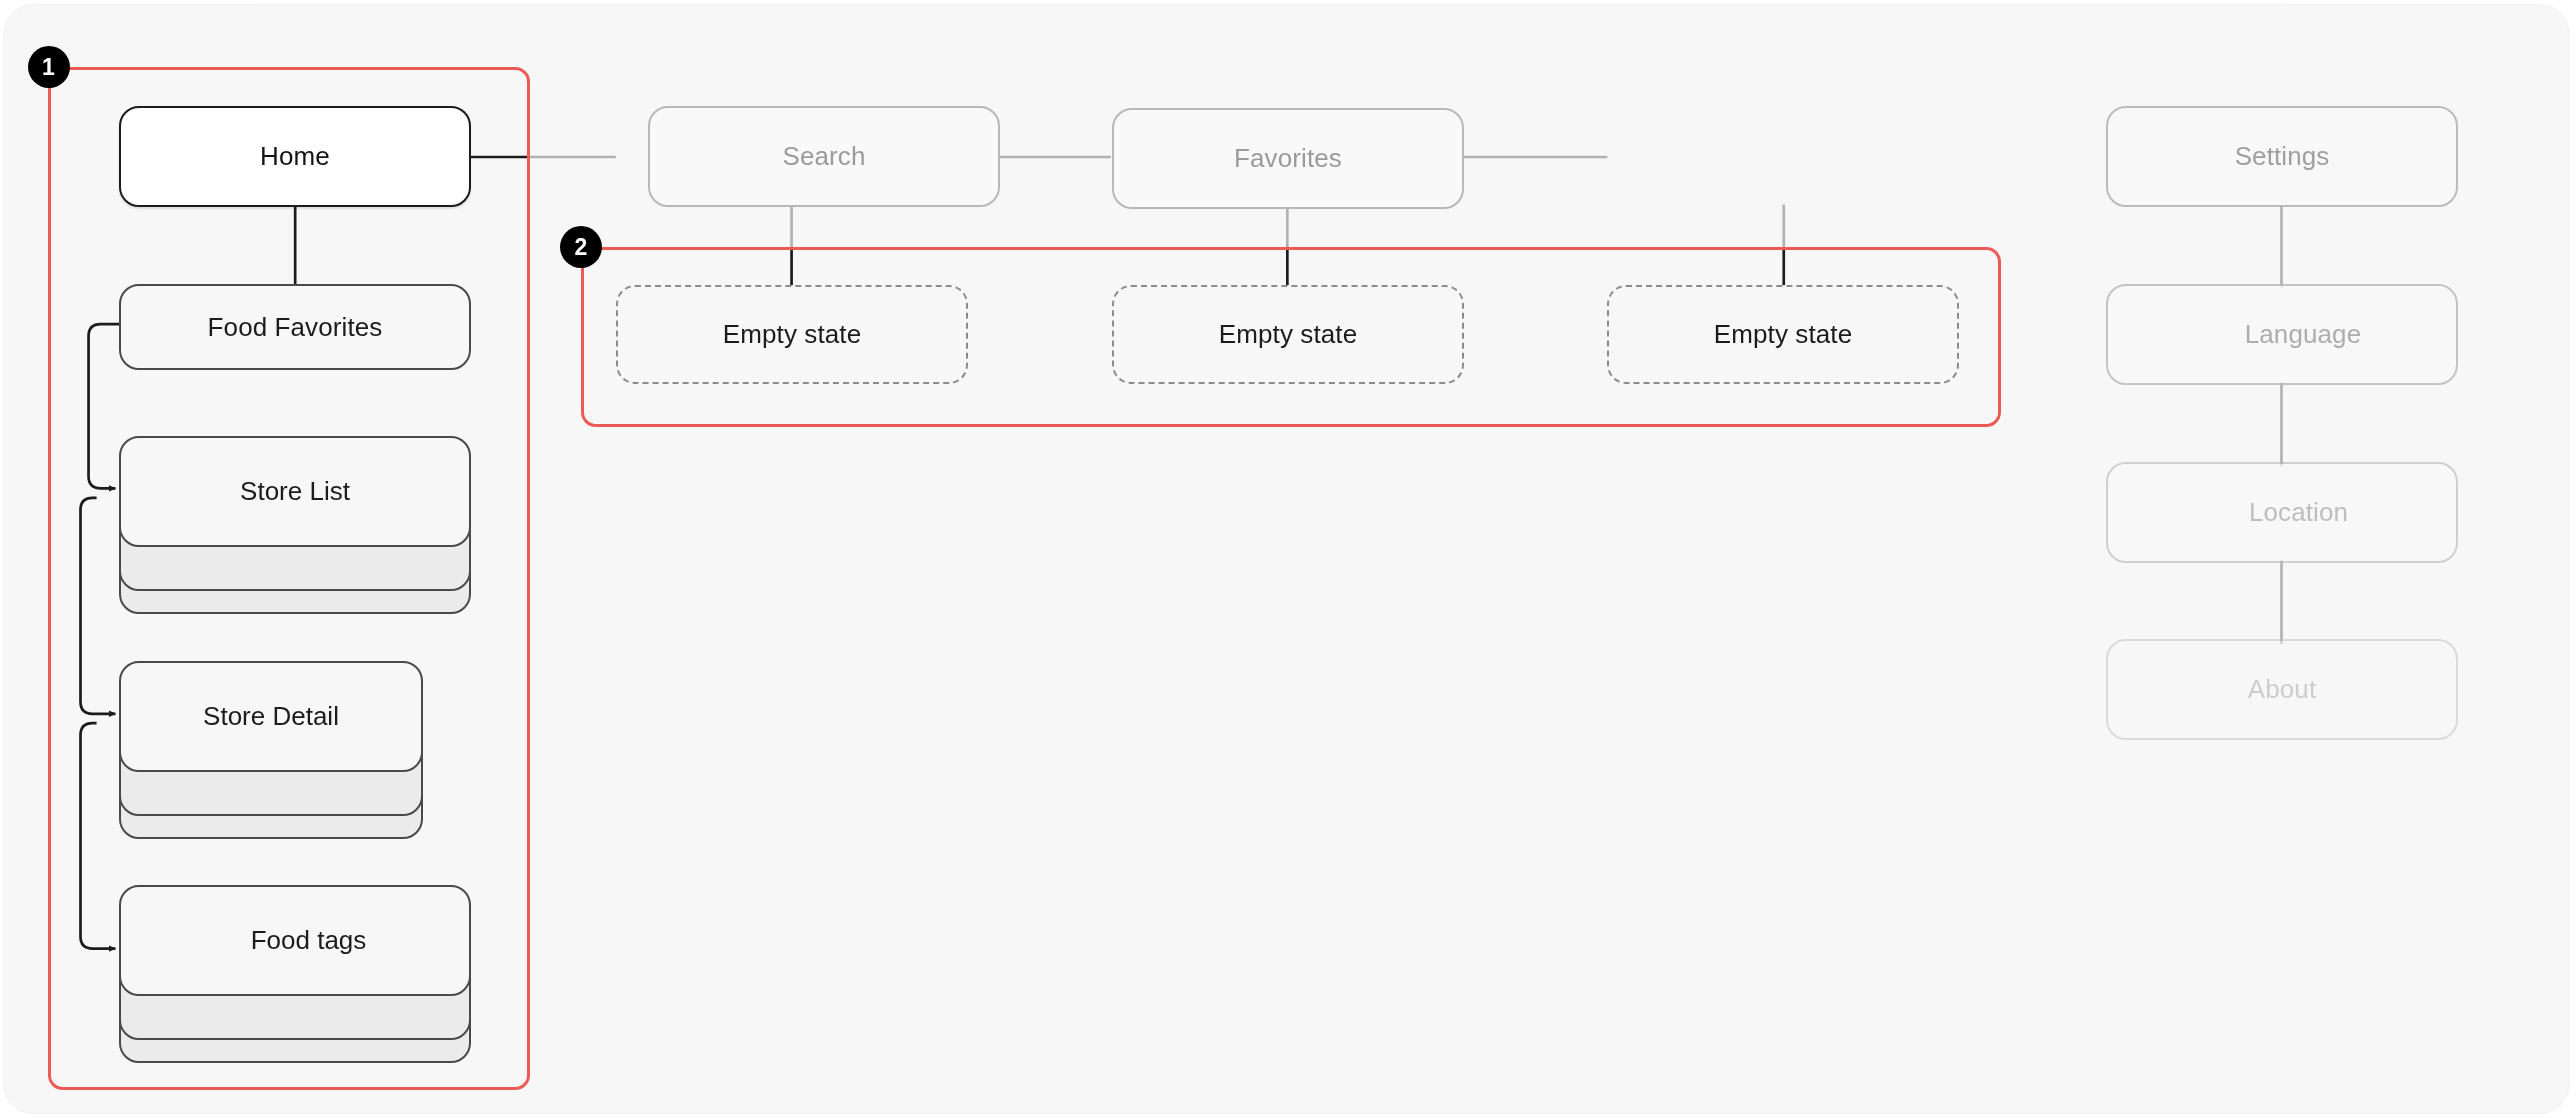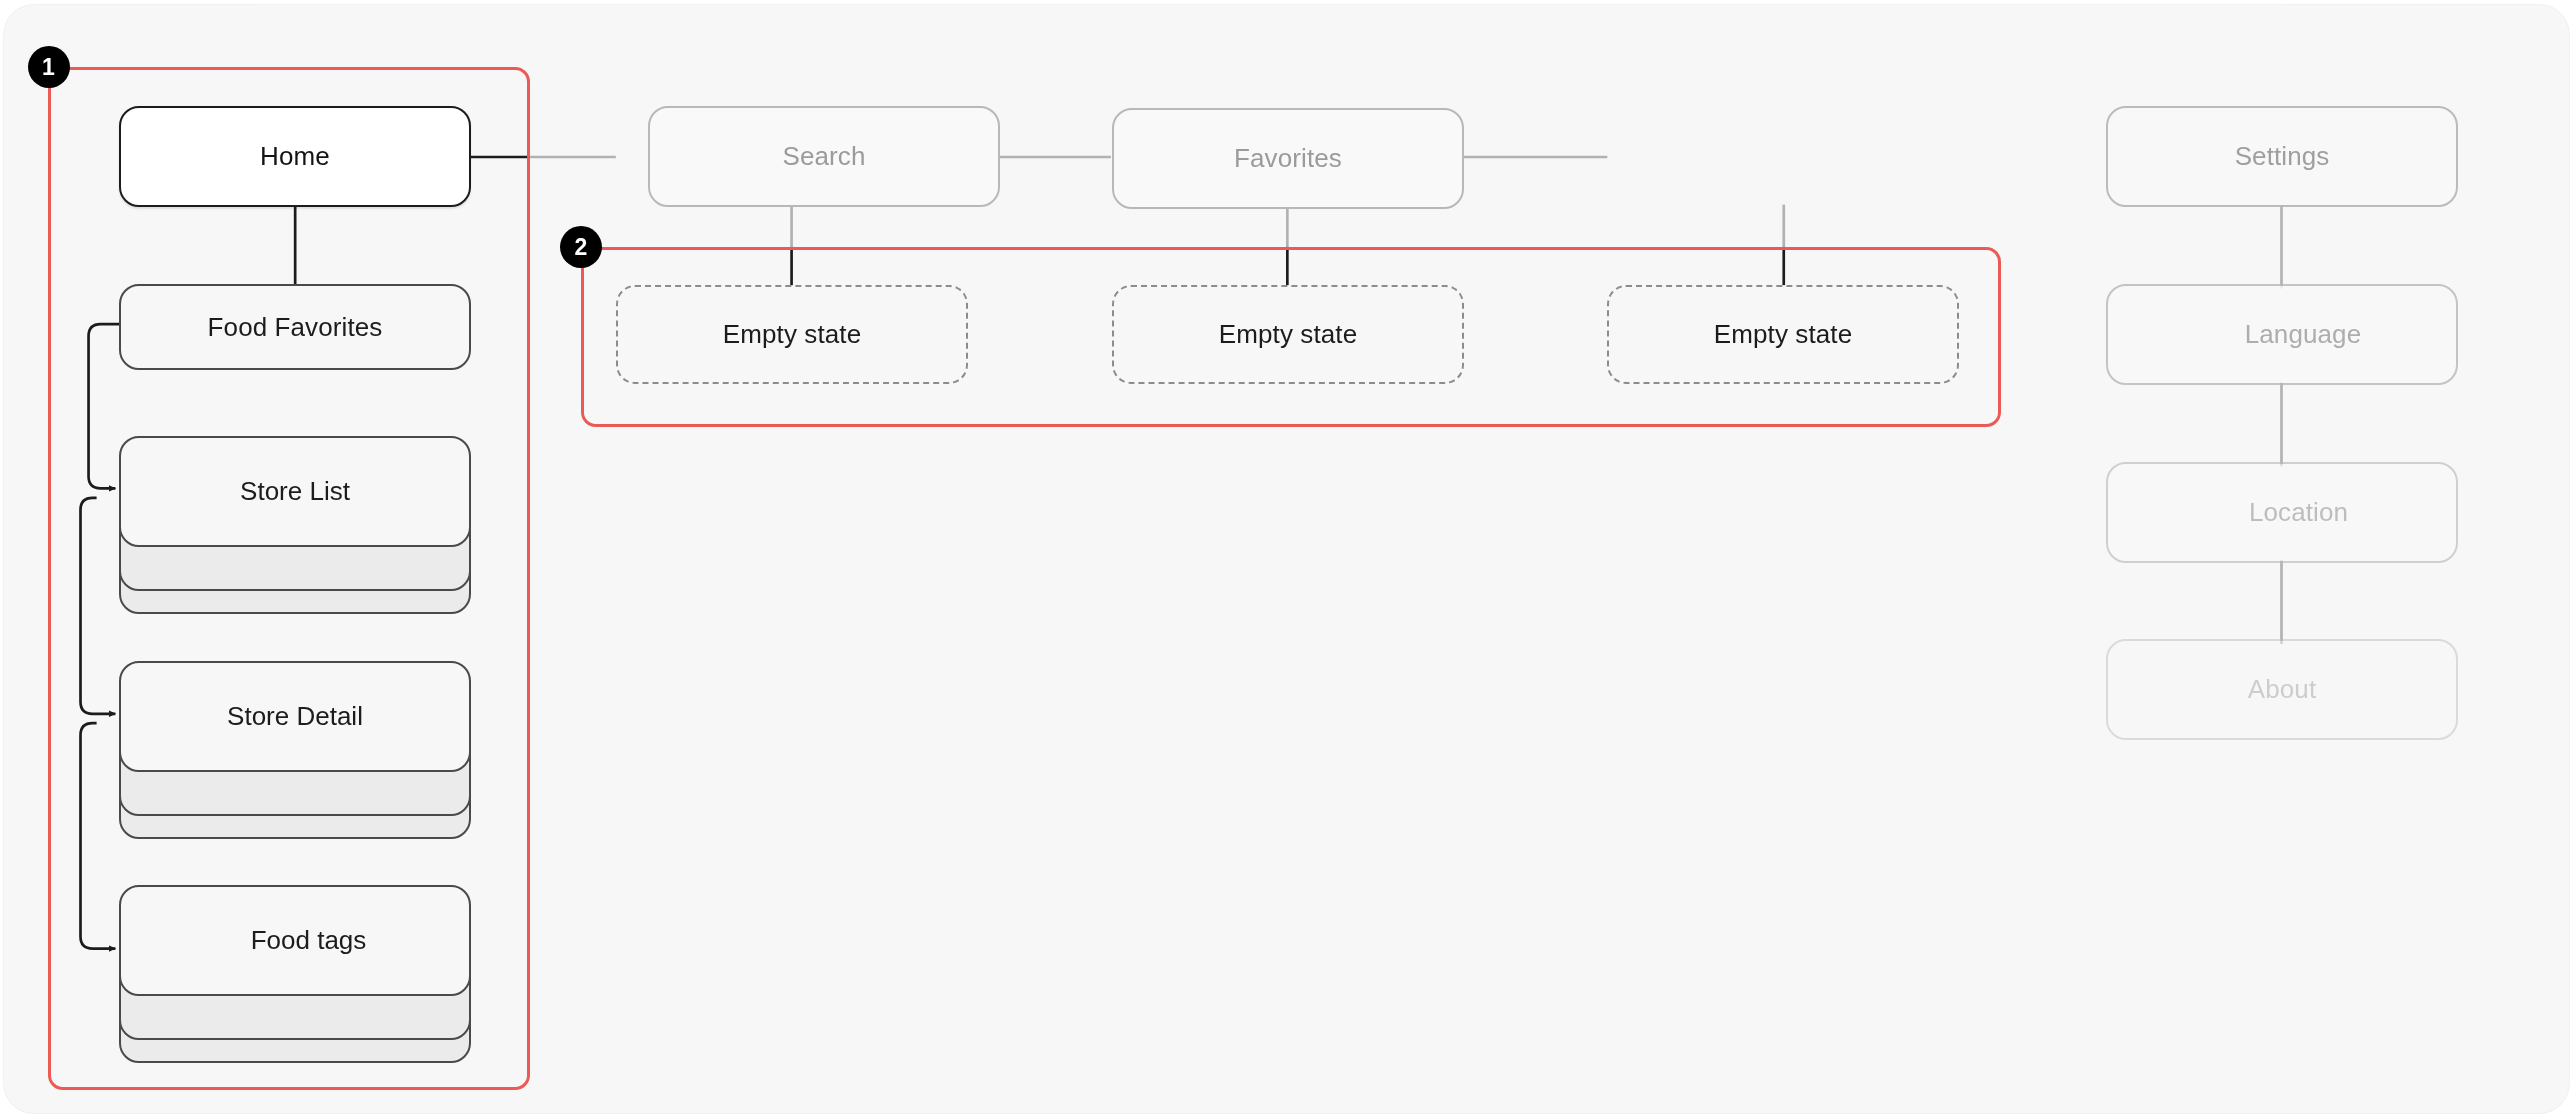--- a/index.html
+++ b/index.html
@@ -198,21 +198,21 @@
   </div>
 
   <div class="stack" style="left:119px; top:436px; width:352px; height:178px;">
     <div class="sheet s3" style="top:46px; height:132px;"></div>
     <div class="sheet s2" style="top:23px; height:132px;"></div>
     <div class="face" style="height:111px;">
       <span>Store List</span>
     </div>
   </div>
 
-  <div class="stack" style="left:119px; top:661px; width:352px; height:178px;">
+  <div class="stack" style="left:119px; top:661px; width:304px; height:178px;">
     <div class="sheet s3" style="top:46px; height:132px;"></div>
     <div class="sheet s2" style="top:23px; height:132px;"></div>
     <div class="face" style="height:111px;">
       <span>Store Detail</span>
     </div>
   </div>
 
   <div class="stack" style="left:119px; top:885px; width:352px; height:178px;">
     <div class="sheet s3" style="top:46px; height:132px;"></div>
     <div class="sheet s2" style="top:23px; height:132px;"></div>

